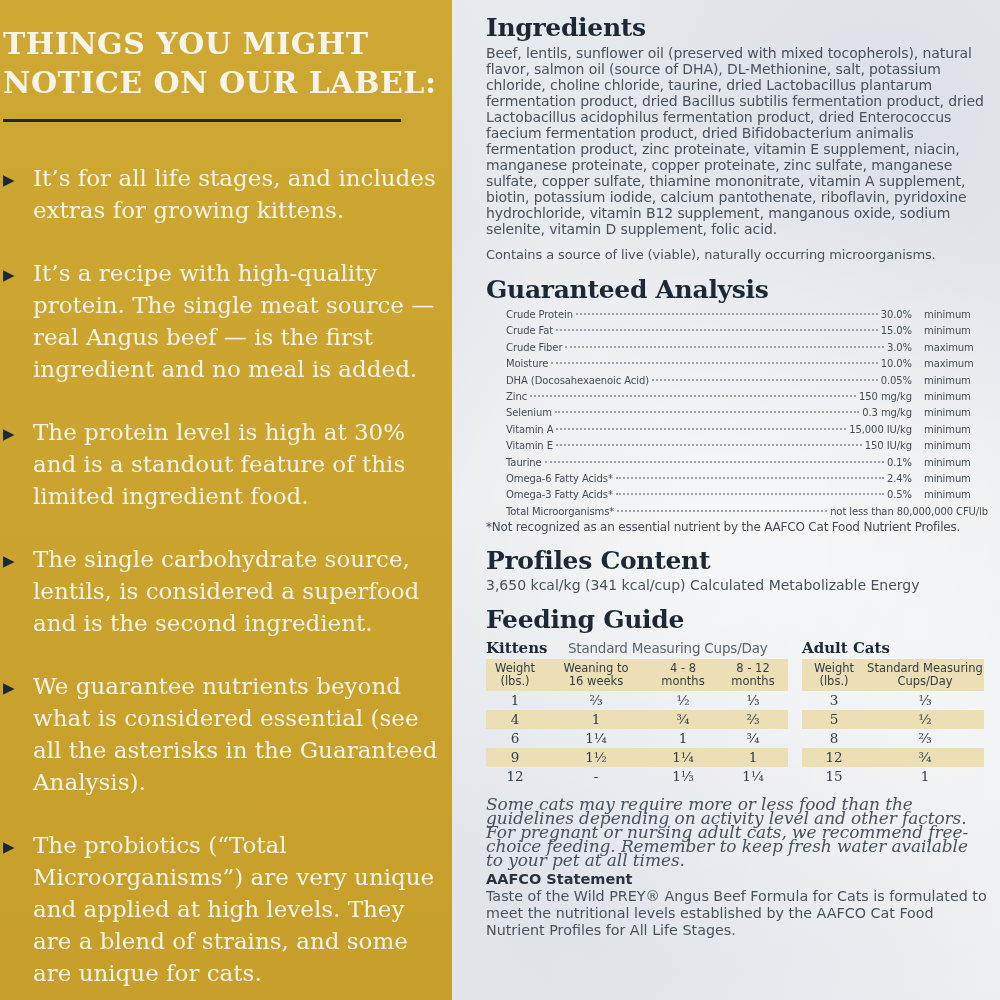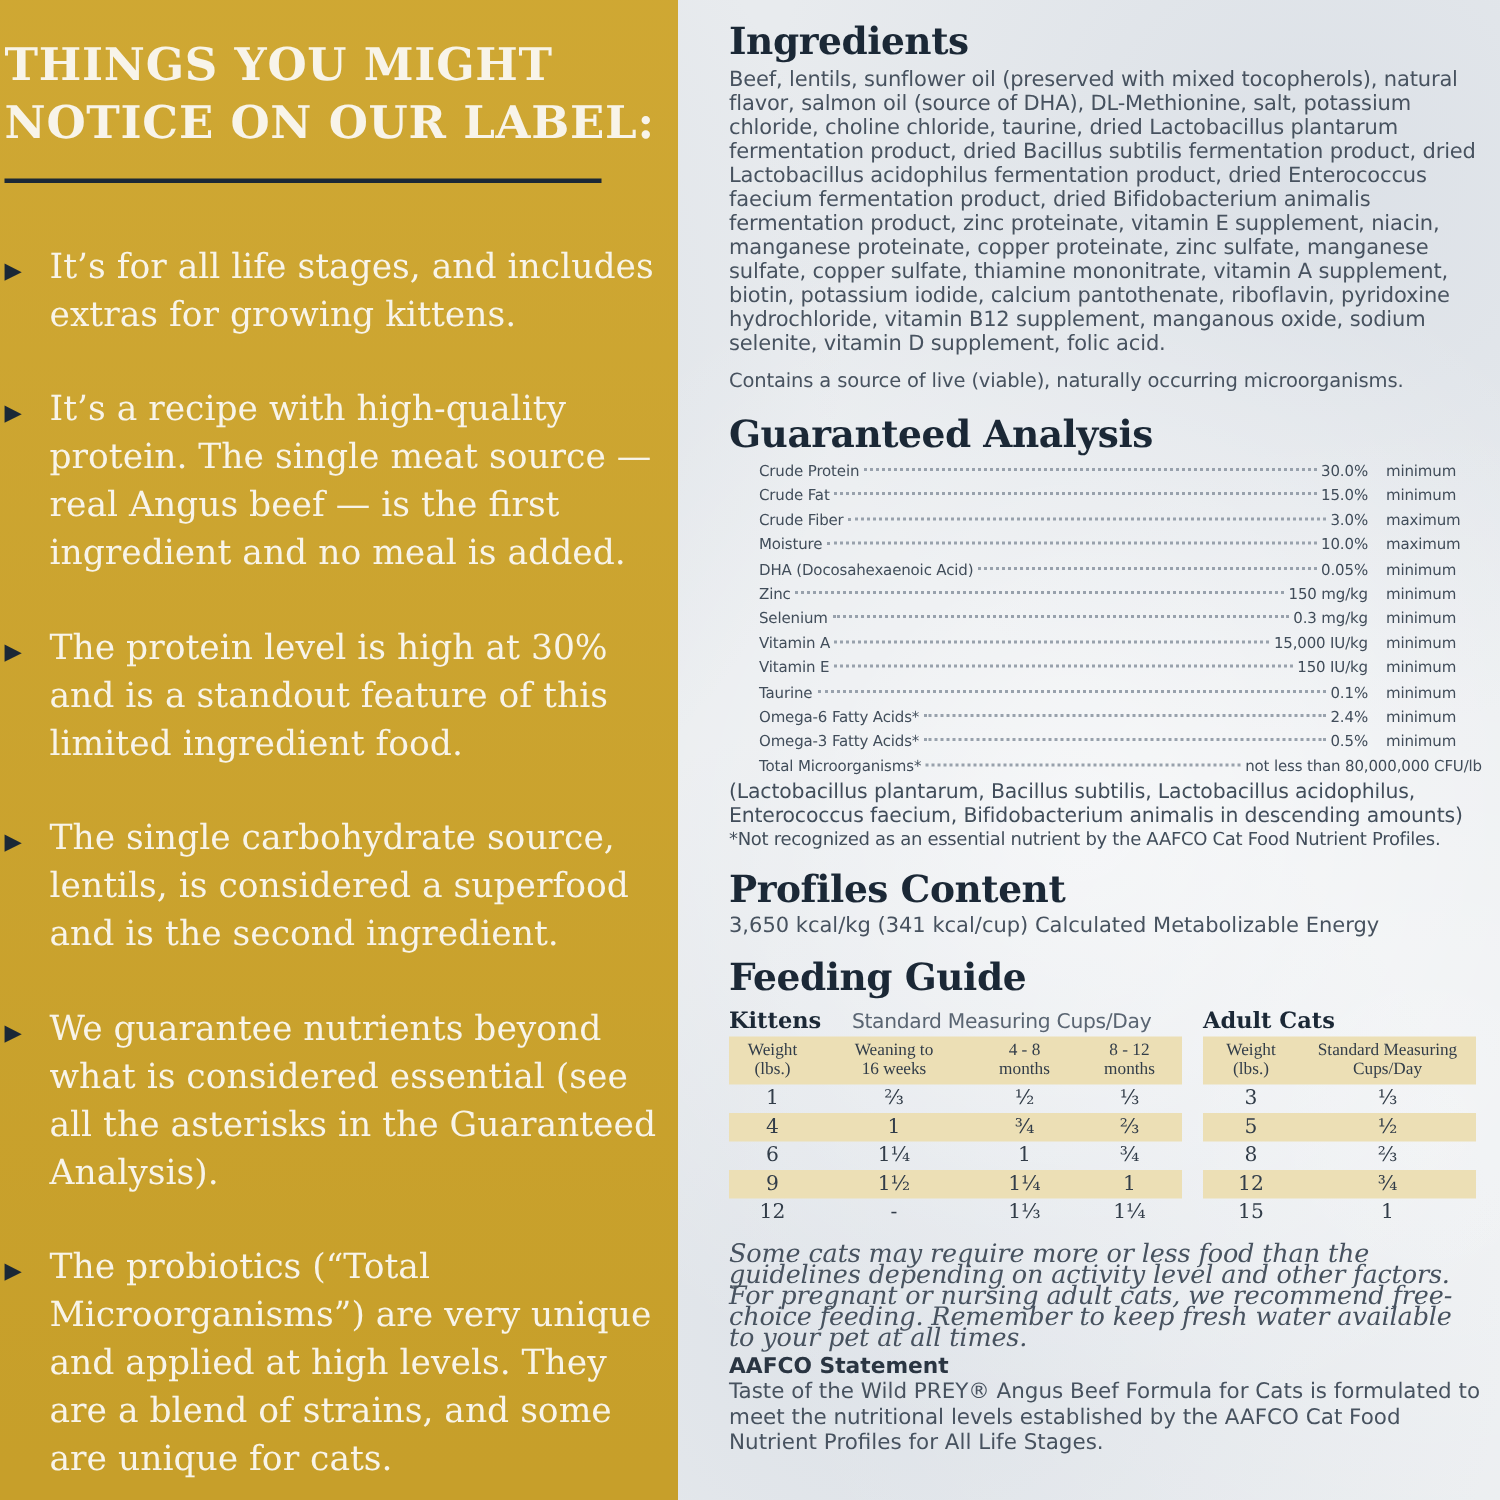--- a/index.html
+++ b/index.html
@@ -120,21 +120,21 @@
     flex:1;text-align:center;font-size:13.5px;color:#5a6572;letter-spacing:-0.2px;
   }
   .fg-tables{display:flex;}
   .fg-table{border-collapse:collapse;table-layout:fixed;}
   #kittens-table{width:302px;}
   #adult-table{width:182px;margin-left:14px;}
   .fg-table th{
     background:var(--table-band-beige);
     font-weight:normal;font-size:11.5px;line-height:13px;
     white-space:pre-line;text-align:center;
-    color:#323d49;padding:3px 0;font-family:Liberation Serif, serif;
+    color:#323d49;padding:3px 0;
   }
   .fg-table td{
     text-align:center;
     font-family:"DejaVu Serif",serif;
     font-size:13.5px;line-height:15px;
     color:#323d49;padding:2px 0;height:18px;
   }
   .fg-table tbody tr:nth-child(even){background:var(--table-band-beige);}
   #kittens-table th:nth-child(1){width:58px;}
   #kittens-table th:nth-child(2){width:104px;}
@@ -272,21 +272,20 @@
           <span class="ga-value">0.5%</span>
           <span class="ga-qual">minimum</span>
         </div>
         <div class="ga-row">
           <span class="ga-label">Total Microorganisms*</span>
           <span class="ga-leader"></span>
           <span class="ga-value">not less than 80,000,000 CFU/lb</span>
           <span class="ga-qual empty"></span>
         </div>
       </div>
-    <p class="ga-foot">(Lactobacillus plantarum, Bacillus subtilis, Lactobacillus acidophilus, Enterococcus faecium, Bifidobacterium animalis in descending amounts)</p>
     <p class="ga-foot small">*Not recognized as an essential nutrient by the AAFCO Cat Food Nutrient Profiles.</p>
 
     <h2 class="sec-heading h-calorie">Profiles Content</h2>
     <p class="calorie-text">3,650 kcal/kg (341 kcal/cup) Calculated Metabolizable Energy</p>
 
     <h2 class="sec-heading h-feeding">Feeding Guide</h2>
     <div class="fg-headrow">
       <div class="fg-khead">
         <span class="fg-group-label">Kittens</span>
         <span class="fg-cups-label">Standard Measuring Cups/Day</span>

